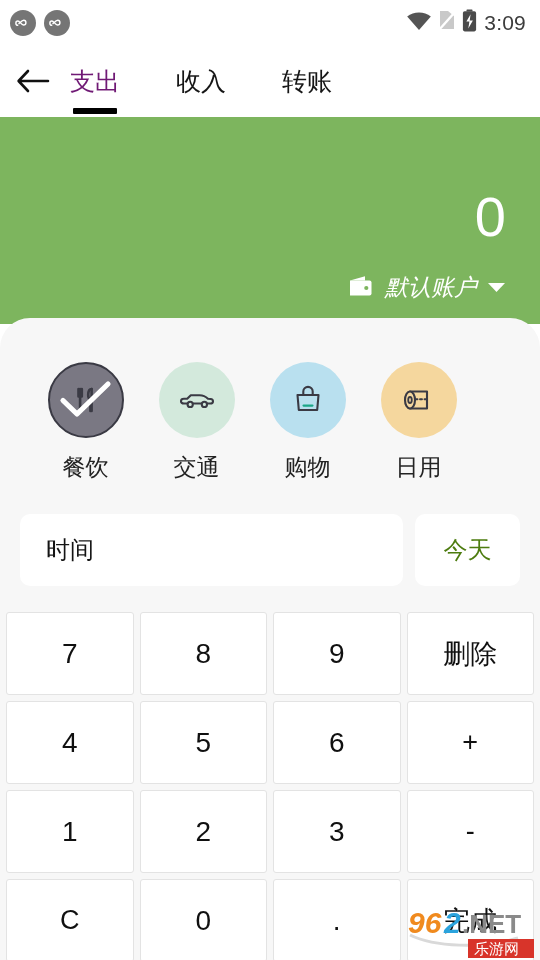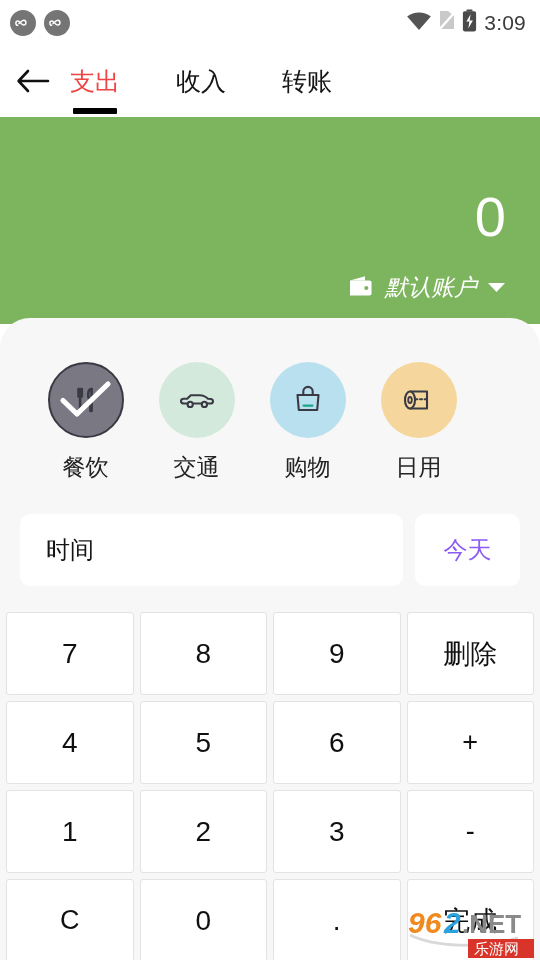--- a/index.html
+++ b/index.html
@@ -77,21 +77,21 @@
   .tab {
     position: relative;
     height: 100%;
     display: flex;
     align-items: center;
     justify-content: center;
     font-size: 25px;
     color: #161616;
     padding: 0 4px;
   }
-  .tab.active { color: #ef4444; }
+  .tab.active { color: #701a75; }
   .tab.active::after {
     content: "";
     position: absolute;
     left: 50%;
     transform: translateX(-50%);
     bottom: 3px;
     width: 44px;
     height: 6px;
     border-radius: 1px;
     background: #000000;
@@ -208,21 +208,21 @@
     color: #9a9a9a;
   }
   .today-btn {
     width: 105px;
     background: #ffffff;
     border-radius: 10px;
     display: flex;
     align-items: center;
     justify-content: center;
     font-size: 24px;
-    color: #8b5cf6;
+    color: #4d7c0f;
   }
 
   
   .keypad {
     margin-top: 26px;
     display: grid;
     grid-template-columns: repeat(4, 1fr);
     grid-auto-rows: 83px;
     gap: 6px 6px;
     padding: 0 6px;

